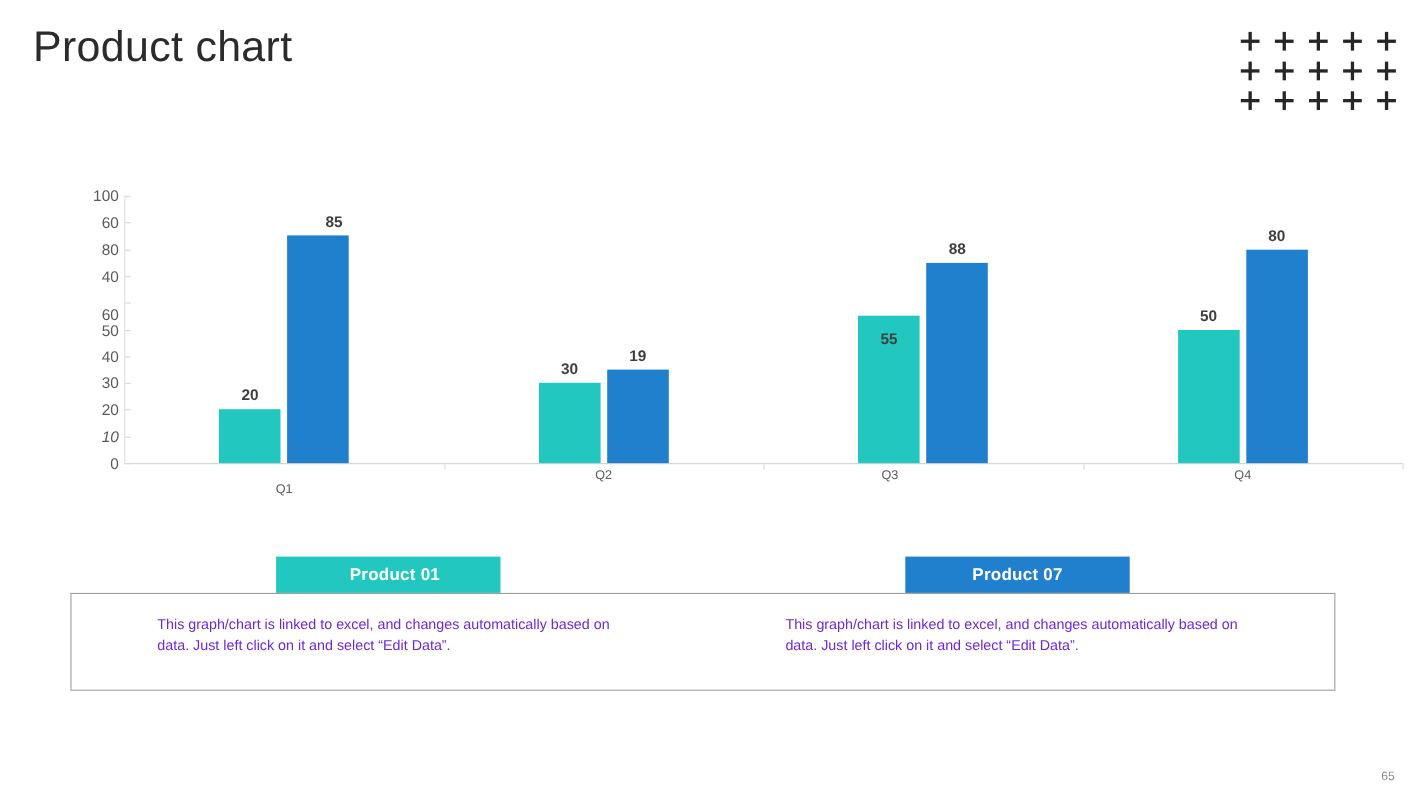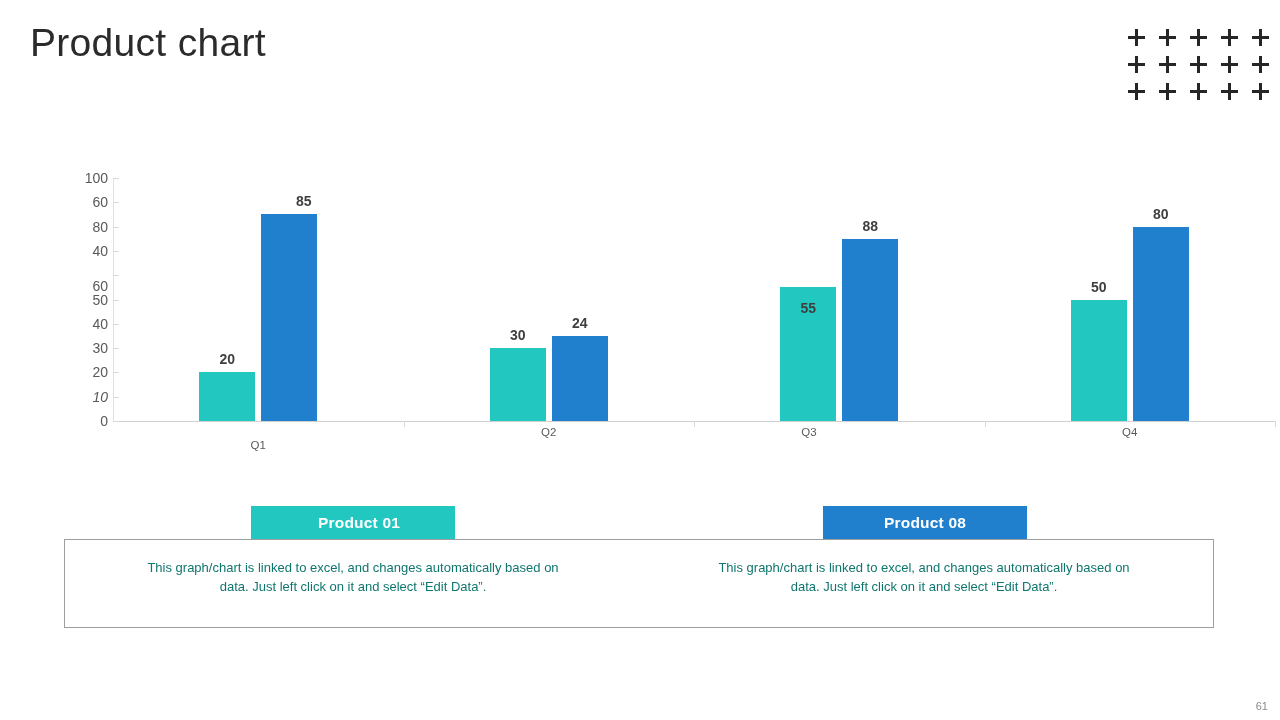--- a/index.html
+++ b/index.html
@@ -166,22 +166,22 @@
     box-sizing: border-box;
   }
   #legend-chip-0 { left: 251px; padding-left: 12px; }
   #legend-chip-1 { left: 823px; }
 
   .desc-text {
     position: absolute;
     top: 559px;
     width: 420px;
     font-size: 13px;
-    color: #0f766e;
-    text-align: center;
+    color: #6d28d9;
+    text-align: left;
     line-height: 18.5px;
   }
   #desc-text-0 { left: 143px; }
   #desc-text-1 { left: 714px; }
 
   #page-number {
     position: absolute;
     right: 12px;
     bottom: 8px;
     font-size: 11px;
@@ -228,21 +228,21 @@
   <div id="y-axis-line"></div>
   <div id="x-axis-line"></div>
   <div id="bars-layer">
       <div class="bar-rect" style="position: absolute; left: 199.25px; top: 212.4px; width: 56px; height: 48.6px; background: rgb(34, 200, 192);"></div>
       <div class="bar-value" style="position: absolute; left: 227.25px; top: 191.4px;">20</div>
       <div class="bar-rect" style="position: absolute; left: 261.25px; top: 54.45px; width: 56px; height: 206.55px; background: rgb(33, 128, 206);"></div>
       <div class="bar-value" style="position: absolute; left: 289.25px; top: 33.45px; padding-left: 29px;">85</div>
       <div class="bar-rect" style="position: absolute; left: 489.75px; top: 188.1px; width: 56px; height: 72.9px; background: rgb(34, 200, 192);"></div>
       <div class="bar-value" style="position: absolute; left: 517.75px; top: 167.1px;">30</div>
       <div class="bar-rect" style="position: absolute; left: 551.75px; top: 175.95px; width: 56px; height: 85.05px; background: rgb(33, 128, 206);"></div>
-      <div class="bar-value" style="position: absolute; left: 579.75px; top: 154.95px;">24</div>
+      <div class="bar-value" style="position: absolute; left: 579.75px; top: 154.95px;">19</div>
       <div class="bar-rect" style="position: absolute; left: 780.25px; top: 127.35px; width: 56px; height: 133.65px; background: rgb(34, 200, 192);"></div>
       <div class="bar-value" style="position: absolute; left: 808.25px; top: 106.35px; margin-top: 34px;">55</div>
       <div class="bar-rect" style="position: absolute; left: 842.25px; top: 78.75px; width: 56px; height: 182.25px; background: rgb(33, 128, 206);"></div>
       <div class="bar-value" style="position: absolute; left: 870.25px; top: 57.75px;">88</div>
       <div class="bar-rect" style="position: absolute; left: 1070.75px; top: 139.5px; width: 56px; height: 121.5px; background: rgb(34, 200, 192);"></div>
       <div class="bar-value" style="position: absolute; left: 1098.75px; top: 118.5px;">50</div>
       <div class="bar-rect" style="position: absolute; left: 1132.75px; top: 66.6px; width: 56px; height: 194.4px; background: rgb(33, 128, 206);"></div>
       <div class="bar-value" style="position: absolute; left: 1160.75px; top: 45.6px;">80</div>
     </div>
   <div id="cat-layer">
@@ -265,20 +265,20 @@
     <div class="x-sep-tick" style="left: 404px;"></div>
     <div class="x-sep-tick" style="left: 694px;"></div>
     <div class="x-sep-tick" style="left: 985px;"></div>
     <div class="x-sep-tick" style="left: 1275px;"></div>
   </div>
 
 <div class="legend-chip" id="legend-chip-0" style="background: rgb(34, 200, 192);">
   <span>Product 01</span>
 </div>
 <div class="legend-chip" id="legend-chip-1" style="background: rgb(33, 128, 206);">
-  <span>Product 08</span>
+  <span>Product 07</span>
 </div>
 
 <div id="desc-box"></div>
 <div class="desc-text" id="desc-text-0">This graph/chart is linked to excel, and changes automatically based on data. Just left click on it and select “Edit Data”.</div>
 <div class="desc-text" id="desc-text-1">This graph/chart is linked to excel, and changes automatically based on data. Just left click on it and select “Edit Data”.</div>
 
-<div id="page-number">61</div>
+<div id="page-number">65</div>
 
 </body></html>

